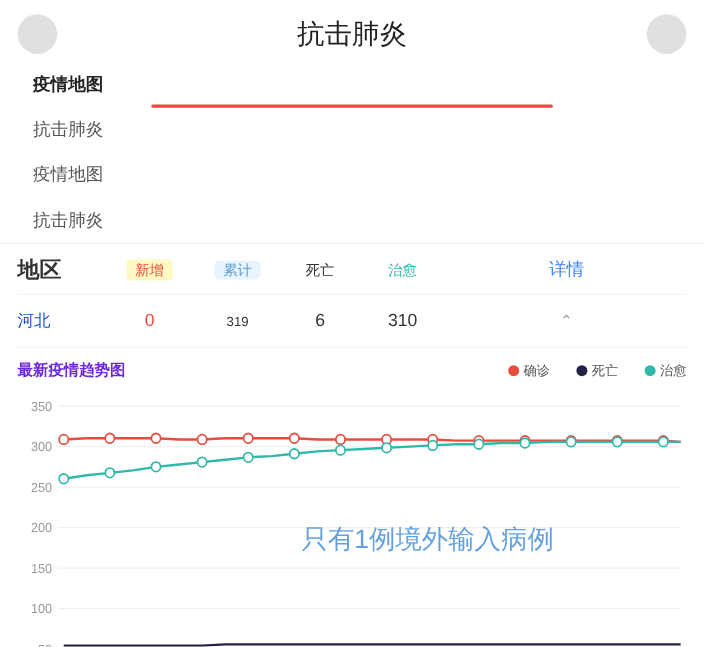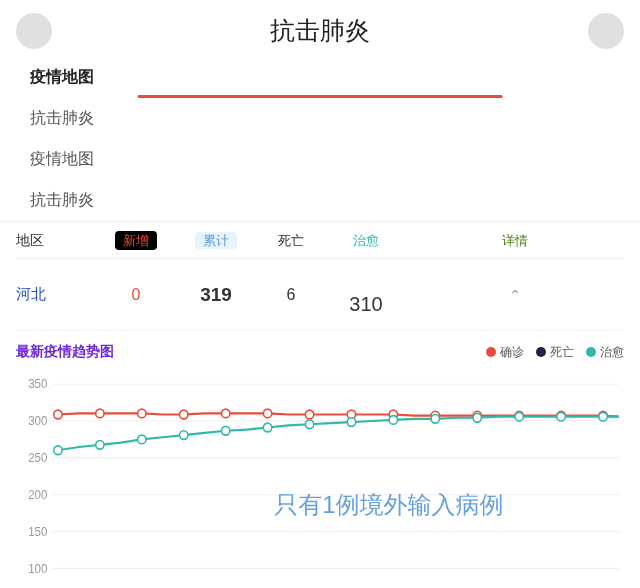--- a/index.html
+++ b/index.html
@@ -76,29 +76,29 @@
     
     .table-section {
       padding: 0 16px;
     }
     .table-header {
       display: flex;
       align-items: center;
       padding: 10px 0 8px;
       border-bottom: 1px solid #f0f0f0;
     }
-    .col-region { flex: 0 0 80px; font-size: 14px; color: #333; }
+    .col-region { flex: 0 0 80px; font-size: 20px; color: #333; font-weight: bold; }
     .col-new { flex: 0 0 80px; text-align: center; font-size: 14px; }
     .col-total { flex: 0 0 80px; text-align: center; font-size: 14px; }
     .col-death { flex: 0 0 70px; text-align: center; font-size: 14px; }
     .col-heal { flex: 0 0 80px; text-align: center; font-size: 14px; }
     .col-detail { flex: 1; text-align: center; font-size: 14px; }
 
     .col-new-header {
-      background: #000000;
+      background: #fef9c3;
       border-radius: 4px;
       padding: 2px 8px;
       color: #e84c3d;
       font-size: 13px;
     }
     .col-total-header {
       background: #e8f4fd;
       border-radius: 4px;
       padding: 1px 8px;
       color: #5b9bd5;
@@ -106,56 +106,56 @@
     }
     .col-death-header {
       color: #333;
       font-size: 13px;
     }
     .col-heal-header {
       color: #30b8a8;
       font-size: 13px;
     }
     .col-detail-header {
-      color: #4d7c0f;
-      font-size: 13px;
+      color: #3b82f6;
+      font-size: 16px;
     }
 
     .table-row {
       display: flex;
       align-items: center;
       padding: 14px 0;
       border-bottom: 1px solid #f5f5f5;
     }
     .cell-region { flex: 0 0 80px; font-size: 15px; color: #1d4ed8; }
     .cell-new { flex: 0 0 80px; text-align: center; font-size: 16px; color: #e84c3d; }
-    .cell-total { flex: 0 0 80px; text-align: center; font-size: 19px; color: #333; font-weight: bold; }
+    .cell-total { flex: 0 0 80px; text-align: center; font-size: 12px; color: #333; }
     .cell-death { flex: 0 0 70px; text-align: center; font-size: 16px; color: #333; }
-    .cell-heal { flex: 0 0 80px; text-align: center; font-size: 20px; color: #333; margin-top: 20px; }
+    .cell-heal { flex: 0 0 80px; text-align: center; font-size: 16px; color: #333; }
     .cell-detail { flex: 1; text-align: center; }
     .chevron-up { color: #999; font-size: 14px; }
 
     
     .chart-section {
       padding: 12px 16px 8px;
     }
     .chart-header {
       display: flex;
       align-items: center;
       justify-content: space-between;
       margin-bottom: 8px;
     }
     .chart-title {
       font-size: 14px;
       font-weight: 600;
       color: #6d28d9;
     }
     .chart-legend {
       display: flex;
-      gap: 12px;
+      gap: 24px;
     }
     .legend-item {
       display: flex;
       align-items: center;
       gap: 4px;
       font-size: 12px;
       color: #555;
     }
     .legend-dot {
       width: 10px;

